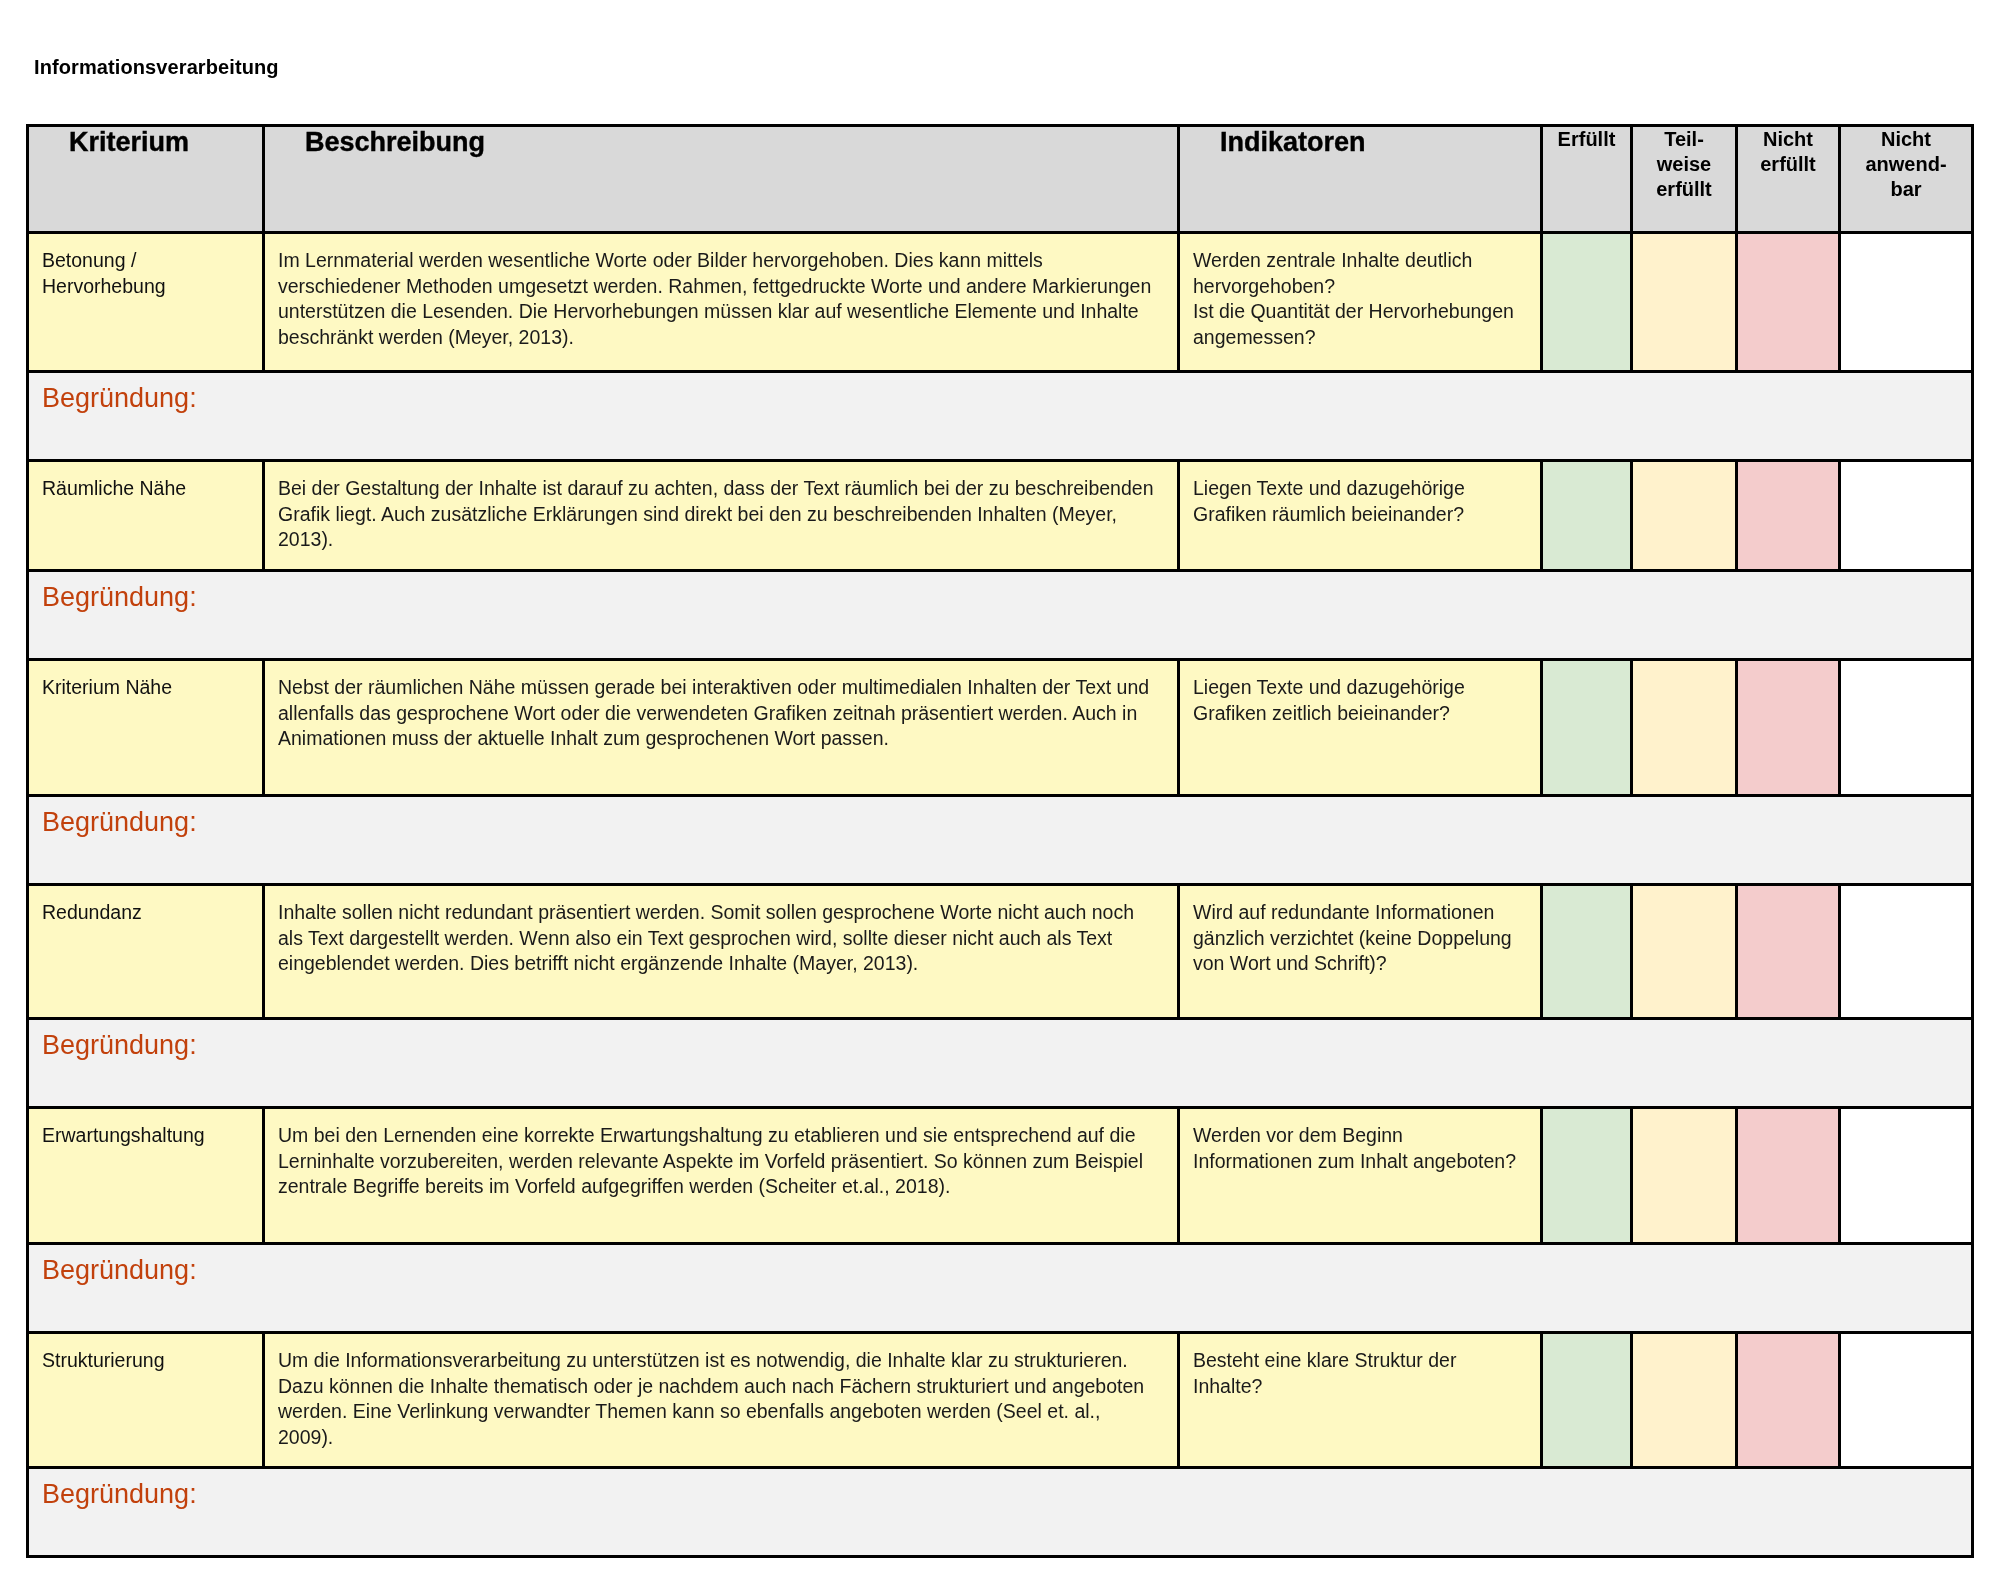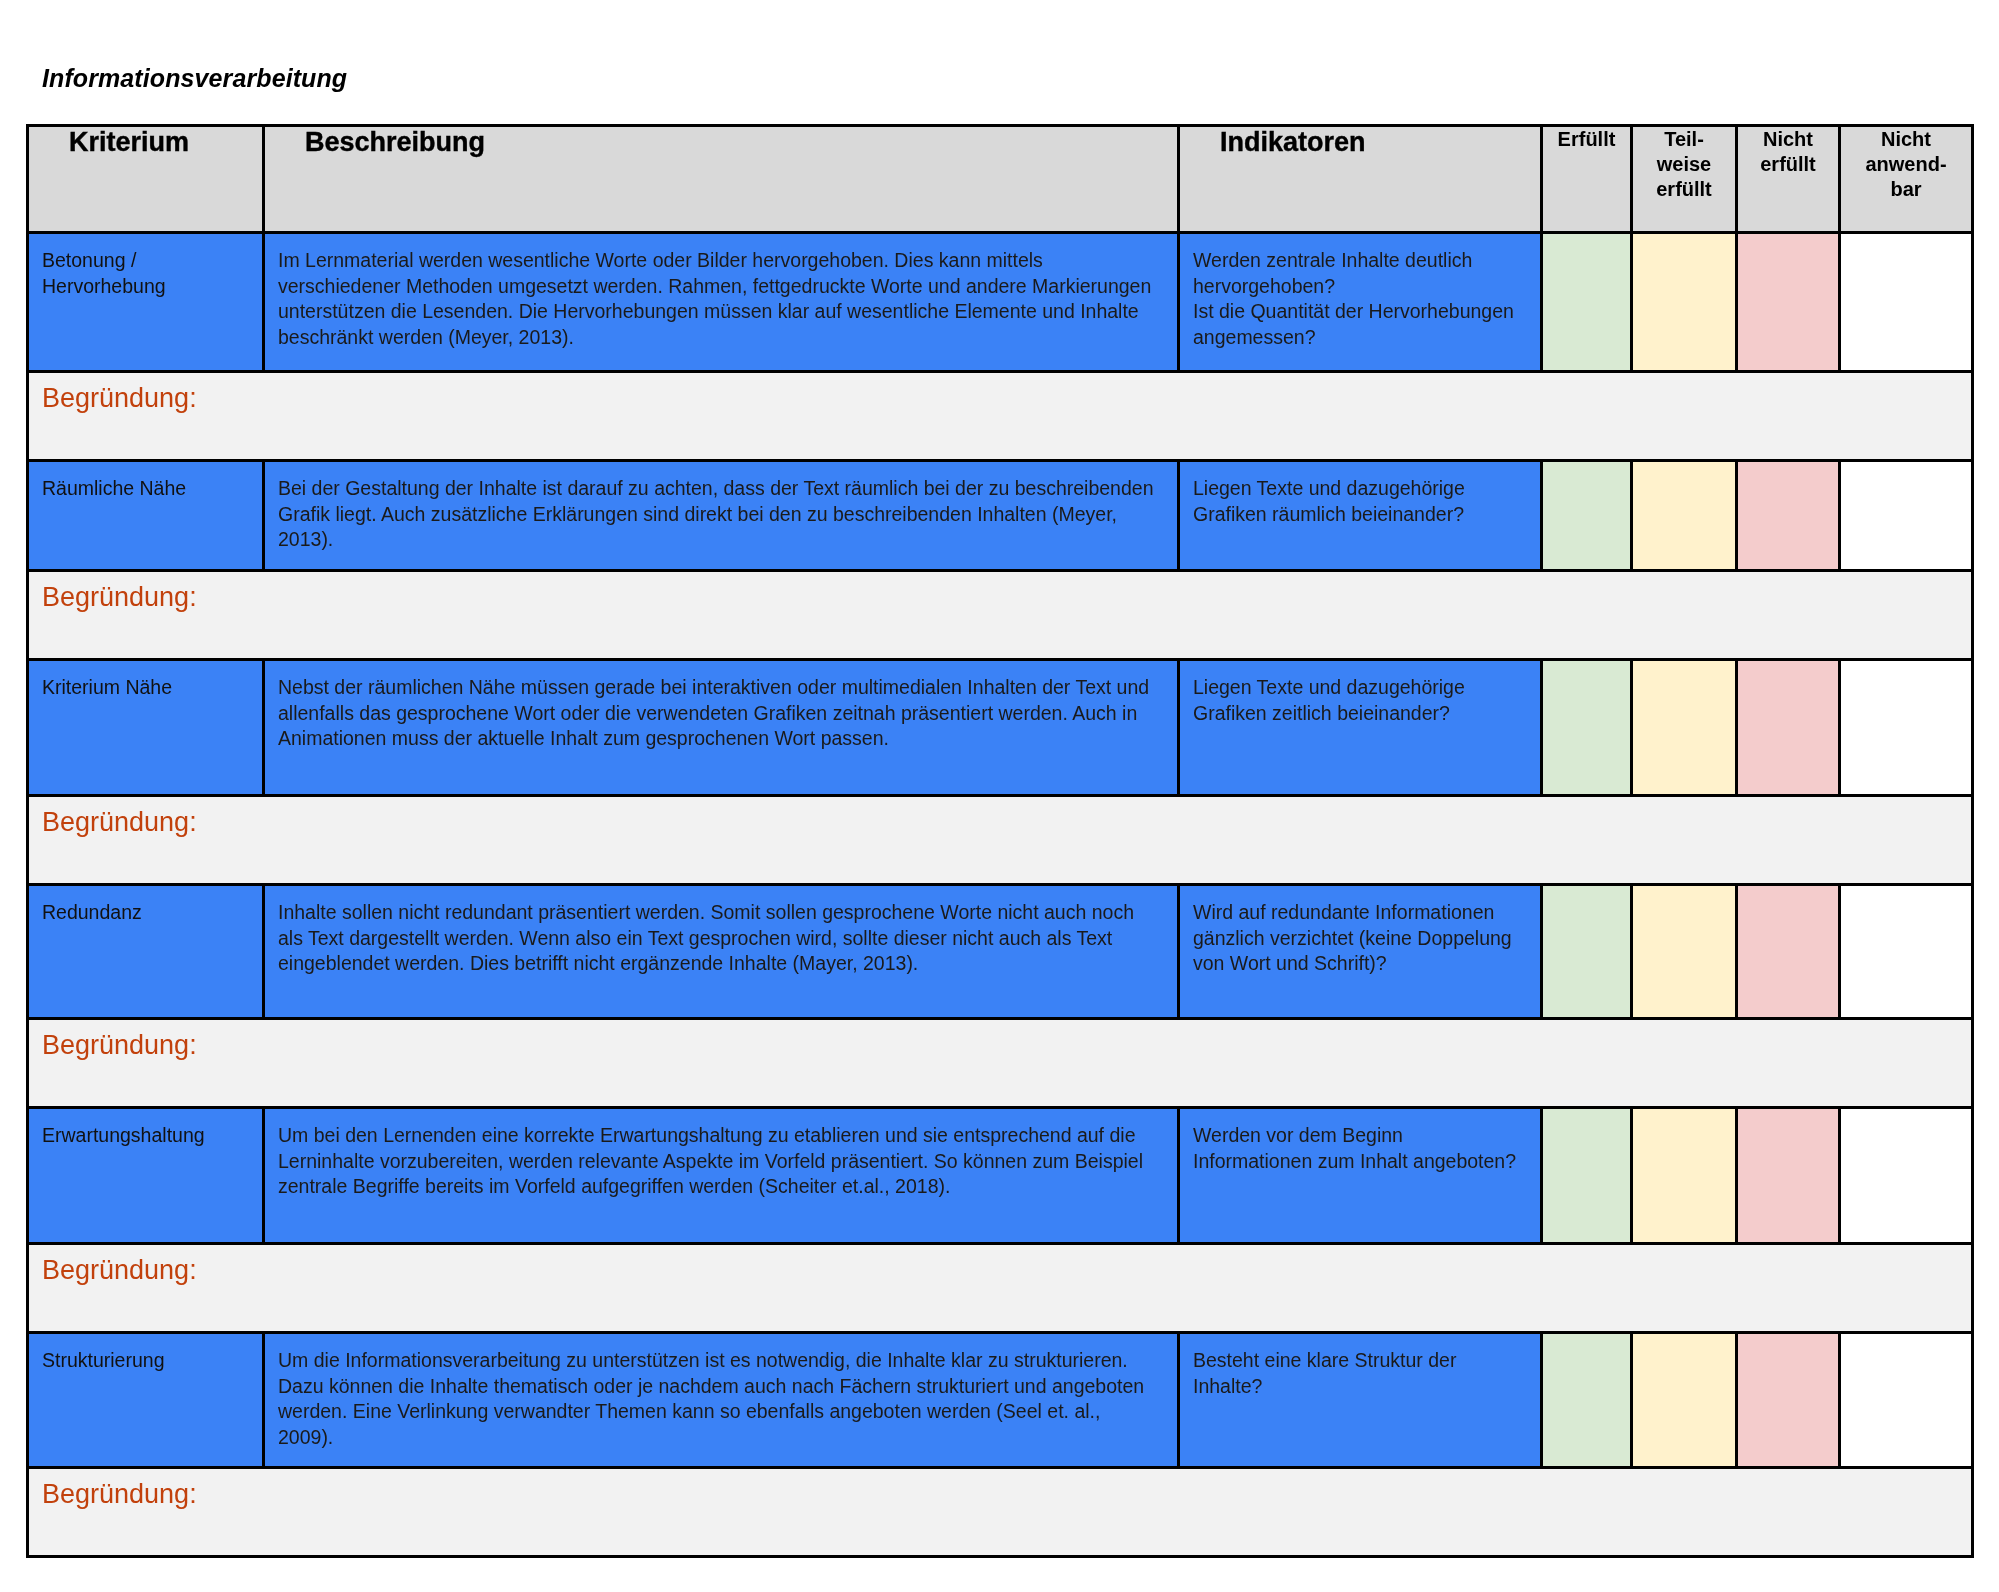--- a/index.html
+++ b/index.html
@@ -12,26 +12,25 @@
       height: 1592px;
       position: relative;
       overflow: hidden;
       font-family: "Liberation Sans", sans-serif;
       color: #1a1a1a;
     }
     .page-title {
       position: absolute;
       left: 26px;
       top: 48px;
-      margin: 16px;
-      font-size: 25px;
+      margin: 8px;
+      font-size: 20px;
       font-weight: bold;
       color: #000;
       letter-spacing: 0.1px;
-      font-style: italic;
     }
     table.criteria-table {
       position: absolute;
       left: 26px;
       top: 124px;
       width: 1945px;
       border-collapse: collapse;
       table-layout: fixed;
       border: 3px solid #000;
     }
@@ -61,21 +60,21 @@
       text-align: center !important;
       padding: 14px 2px 0 2px;
       line-height: 25px;
       white-space: pre-line;
     }
     
     tr.criterion-row td {
       font-size: 19.5px;
       line-height: 25.5px;
       padding: 14px 13px 10px 13px;
-      background: #3b82f6;
+      background: #fef9c3;
       color: #1a1a1a;
     }
     tr.criterion-row td.c-name { color: #111; }
     tr.criterion-row td.c-desc { padding-right: 20px; }
     tr.criterion-row td.rating-cell { padding: 0; cursor: pointer; }
     td.rating-fulfilled { background: #d9ead3 !important; }
     td.rating-partial { background: #fff2cc !important; }
     td.rating-not { background: #f4cccc !important; }
     td.rating-na { background: #ffffff !important; }
     .ind-line { display: block; }

